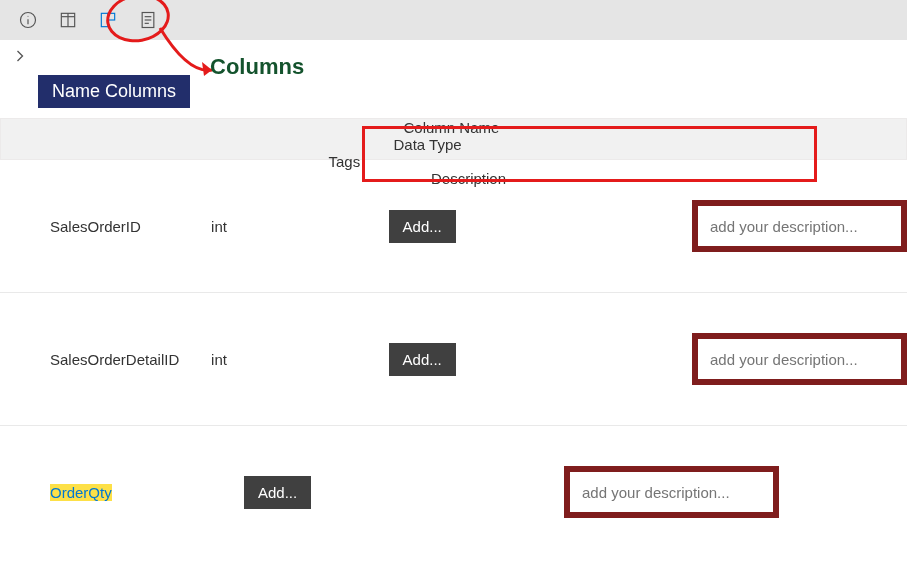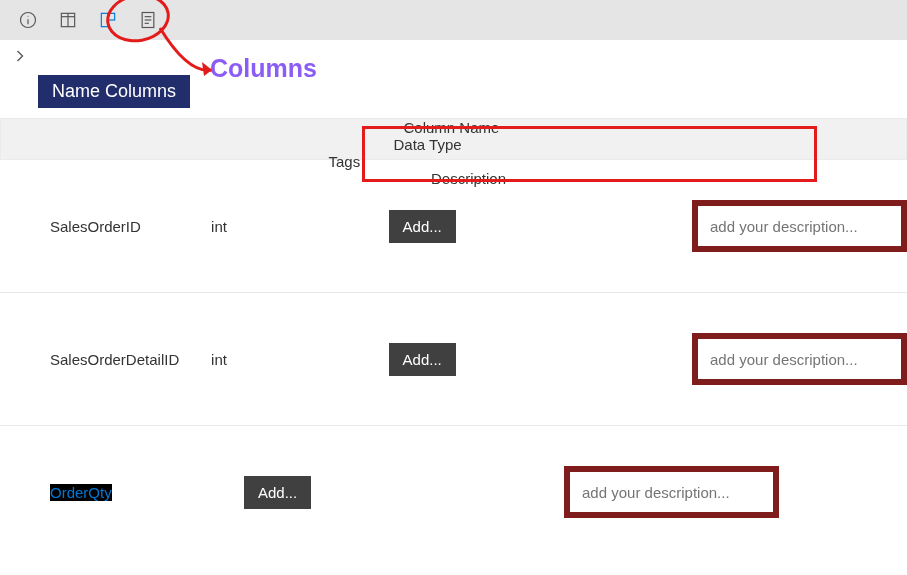--- a/index.html
+++ b/index.html
@@ -77,21 +77,21 @@
     gap: 12px;
   }
   .data-row:last-child { border-bottom: none; }
 
   .val-name { width: 200px; padding-left: 50px; }
   .val-type { width: 150px; padding-left: 8px; }
   .val-tags { width: 310px; padding-left: 32px; display:flex; align-items:center; }
   .val-desc { flex: 1; padding-left: 30px; padding-right: 0; }
 
   .link-style { color: #0078d4; }
-  .highlighted { background: #000000; margin-top: 31px; }
+  .highlighted { background: #fde047; margin-top: 31px; }
 
   .add-btn {
     background: #404040;
     color: #fff;
     padding: 8px 14px;
     font-size: 15px;
     cursor: pointer;
     display:inline-block;
   }
   .desc-input {
@@ -113,23 +113,23 @@
     pointer-events: none;
     transform: rotate(-10deg);
   }
   .anno-rect {
     position: absolute;
     border: 3px solid #e41b1b;
     pointer-events: none;
   }
   .anno-text {
     position: absolute;
-    color: #8b5cf6;
+    color: #14532d;
     font-weight: bold;
-    font-size: 25px;
+    font-size: 22px;
     pointer-events: none;
   }
   .anno-arrow {
     position: absolute;
     pointer-events: none;
   }
   .overlay-layer {
     position: absolute;
     left: 0; top: 0; right: 0; bottom: 0;
     pointer-events: none;

